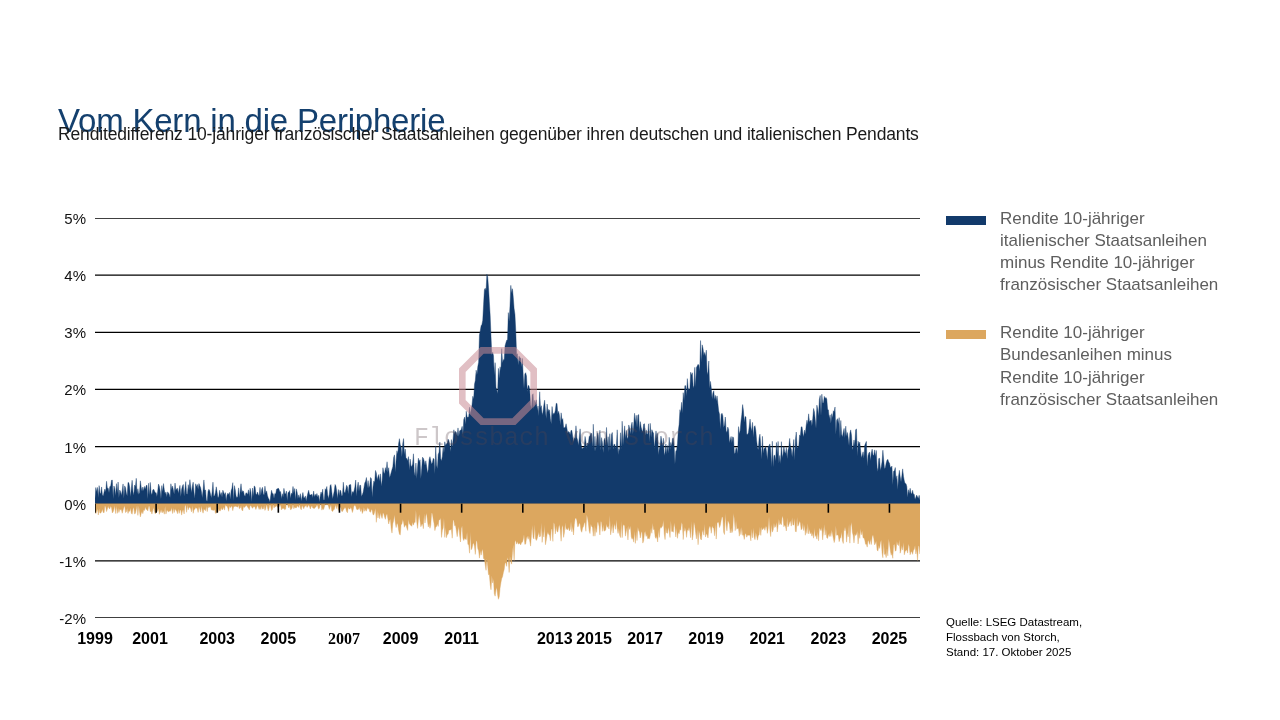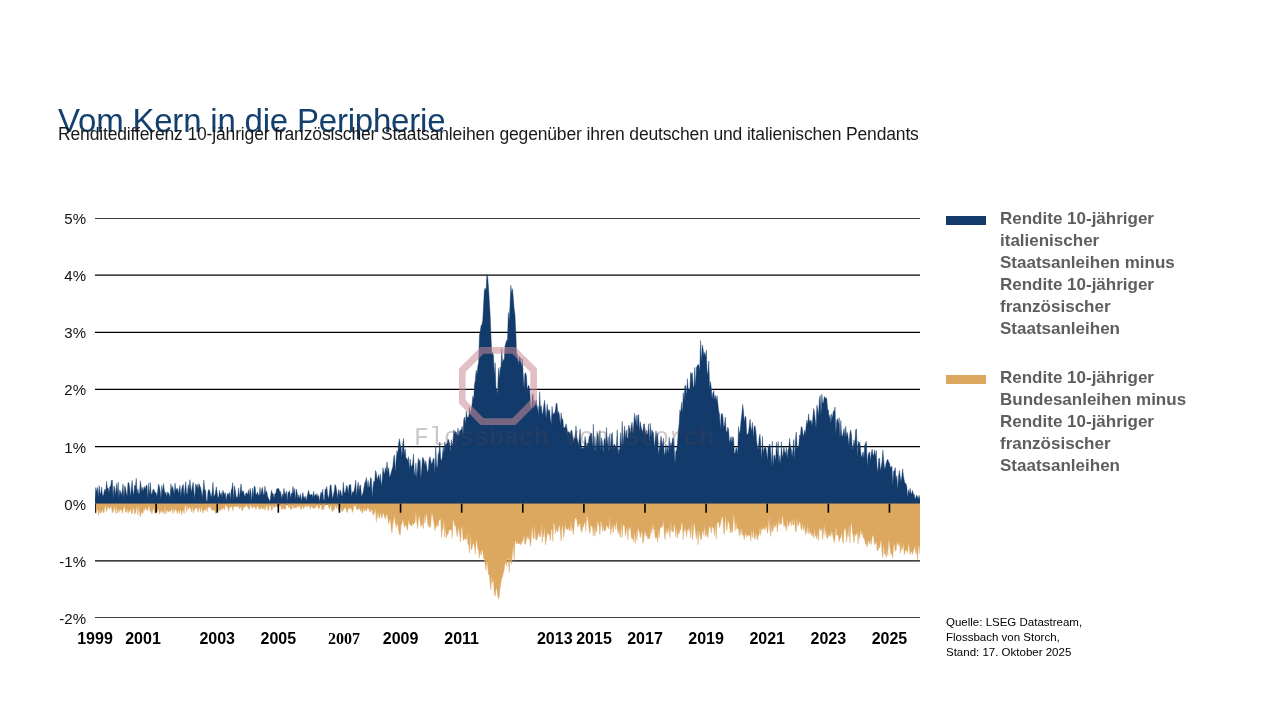--- a/index.html
+++ b/index.html
@@ -92,21 +92,21 @@
   }
   .legend-row { display: flex; margin-bottom: 26px; }
   .legend-swatch {
     flex: 0 0 auto;
     width: 40px; height: 9px;
     margin-top: 8px;
     margin-right: 14px;
   }
   .legend-label {
     font-size: 17px;
-    font-weight: bold;
+    font-weight: normal;
     color: #5e5e5e;
     line-height: 1.30;
     width: 222px;
   }
 
   
   #disclaimer {
     position: absolute;
     left: 946px; top: 556px;
     width: 250px;
@@ -162,21 +162,21 @@
       </svg>
   <div class="ytick" style="top: 0px;">5%</div>
       <div class="ytick" style="top: 57.1429px;">4%</div>
       <div class="ytick" style="top: 114.286px;">3%</div>
       <div class="ytick" style="top: 171.429px;">2%</div>
       <div class="ytick" style="top: 228.571px;">1%</div>
       <div class="ytick" style="top: 285.714px;">0%</div>
       <div class="ytick" style="top: 342.857px;">-1%</div>
       <div class="ytick" style="top: 400px;">-2%</div>
       <div class="xtick" style="left: 0px;">1999</div>
-      <div class="xtick" style="left: 48px; text-align: center;">2001</div>
+      <div class="xtick" style="left: 55px; text-align: center;">2001</div>
       <div class="xtick" style="left: 122.222px;">2003</div>
       <div class="xtick" style="left: 183.333px;">2005</div>
       <div class="xtick" style="left: 249px; font-family: Liberation Serif, serif;">2007</div>
       <div class="xtick" style="left: 305.556px;">2009</div>
       <div class="xtick" style="left: 366.667px;">2011</div>
       <div class="xtick" style="left: 427.778px; margin-left: 32px;">2013</div>
       <div class="xtick" style="left: 499px;">2015</div>
       <div class="xtick" style="left: 550px;">2017</div>
       <div class="xtick" style="left: 611.111px;">2019</div>
       <div class="xtick" style="left: 672.222px;">2021</div>

